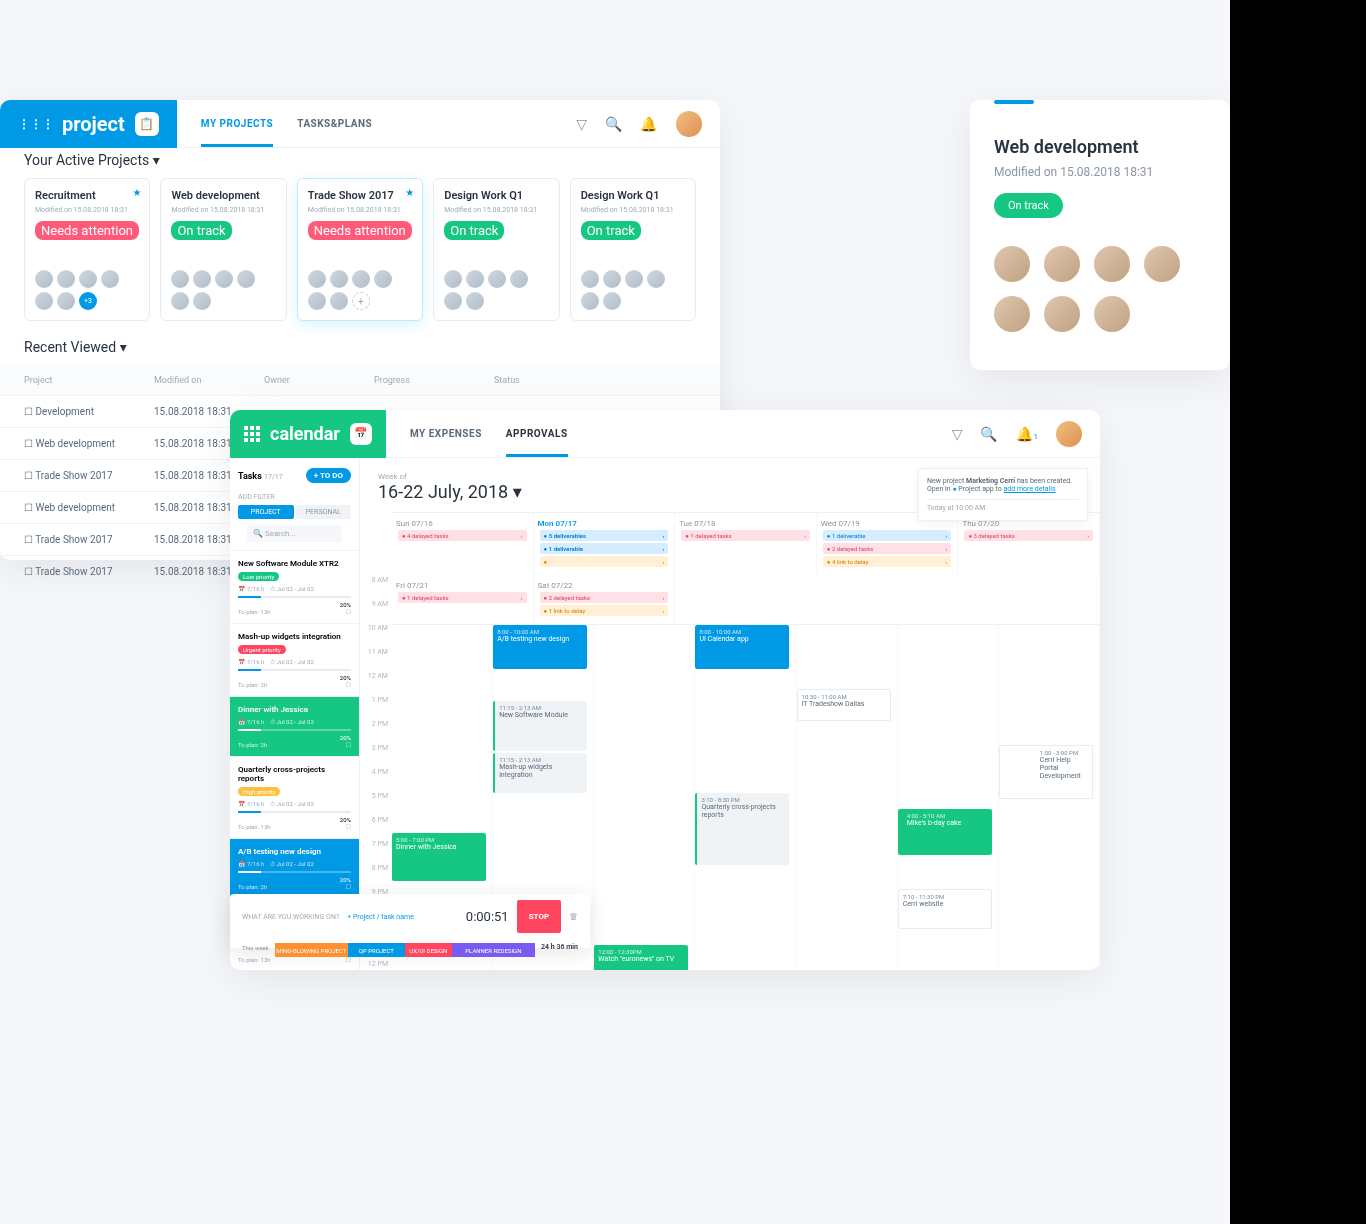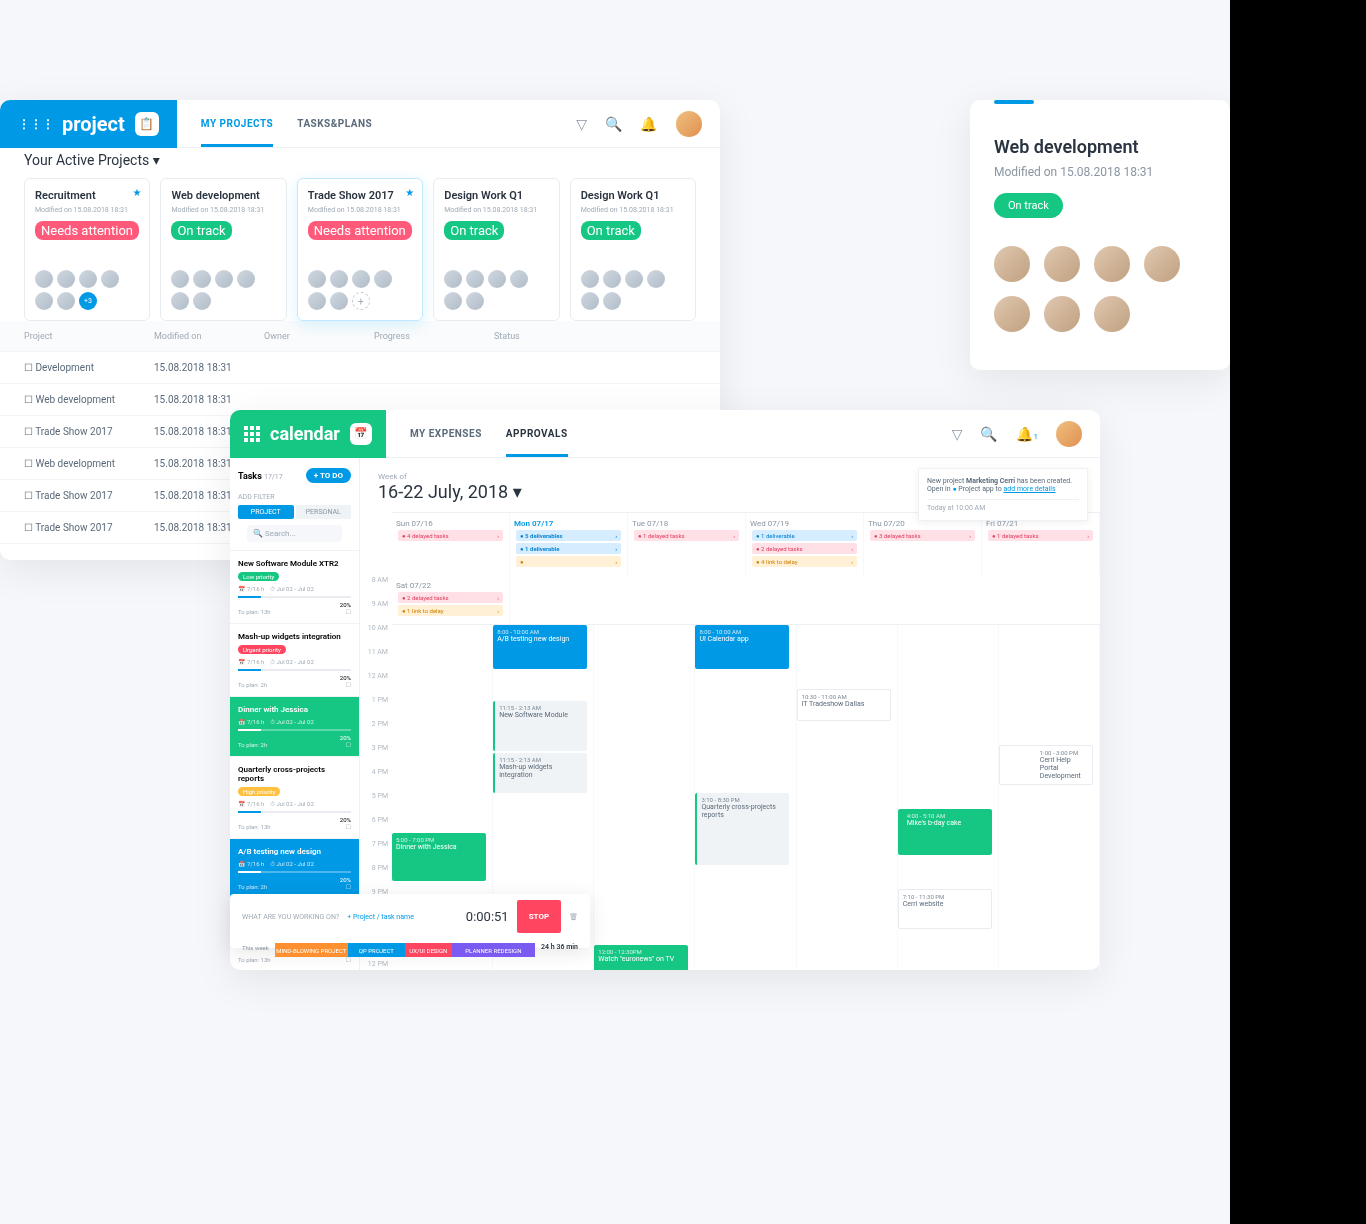--- a/index.html
+++ b/index.html
@@ -88,21 +88,21 @@
 
 .cal-main{flex:1;position:relative;overflow:hidden}
 .cal-header{display:flex;justify-content:space-between;align-items:flex-end;padding:14px 18px 10px}
 .cal-title-sm{font-size:8px;color:#a0aab5}
 .cal-title{font-size:18px;font-weight:400;color:#2a3440}
 .view-ctrl{display:flex;align-items:center;gap:10px;font-size:8px;color:#8a96a3}
 .nav-arrows{display:flex}
 .nav-arrows span{width:20px;height:20px;border:1px solid #e8ecf0;display:flex;align-items:center;justify-content:center;cursor:pointer;font-size:10px}
 
 .cal-grid{position:relative;height:440px;margin-left:32px}
-.day-cols{display:grid;grid-template-columns:repeat(6,1fr);border-top:1px solid #eef1f4}
+.day-cols{display:grid;grid-template-columns:repeat(5,1fr);border-top:1px solid #eef1f4}
 .day-head{font-size:8px;color:#8a96a3;padding:6px 4px;border-right:1px solid #f6f8fa}
 .day-head.active{color:#0099e5;font-weight:600}
 .allday{display:flex;flex-direction:column;gap:2px;padding:2px}
 .allday-pill{font-size:6px;padding:2px 4px;border-radius:2px;display:flex;justify-content:space-between}
 .pill-blue{background:#d6ecff;color:#0080d0}
 .pill-red{background:#ffe0e6;color:#e04060}
 .pill-orange{background:#fff0d6;color:#d08000}
 
 .hours{position:absolute;left:-32px;top:64px;width:32px}
 .hour{height:24px;font-size:7px;color:#b0b8c0;text-align:right;padding-right:4px}
@@ -193,20 +193,21 @@
         </div></div>
       <div class="card"><h4>Design Work Q1</h4><div class="meta">Modified on 15.08.2018 18:31</div><span class="badge green">On track</span><div class="card-avatars">
           <div class="av"></div>
           <div class="av"></div>
           <div class="av"></div>
           <div class="av"></div>
           <div class="av"></div>
           <div class="av"></div>
         </div></div>
     </div>
+  <div class="section-title" style="margin-top:14px"><span>Recent Viewed</span> ▾</div>
   <div class="recent-row head">
     <div class="c1">Project</div>
       <div class="c2">Modified on</div>
       <div class="c3">Owner</div>
       <div class="c4">Progress</div>
       <div>Status</div>
   </div>
   <div id="recent-rows">
       <div class="recent-row">
         <div class="c1">☐ Development</div>
@@ -422,21 +423,21 @@
             <div class="grid-col"></div>
             <div class="grid-col"></div>
         <div class="event ev-blue" style="left: 14.2857%; width: 13.2857%; top: 0px; height: 44px;"><span class="etime">8:00 - 10:00 AM</span>A/B testing new design</div>
             <div class="event ev-blue" style="left: 42.8571%; width: 13.2857%; top: 0px; height: 44px;"><span class="etime">8:00 - 10:00 AM</span>UI Calendar app</div>
             <div class="event ev-gray" style="left: 14.2857%; width: 13.2857%; top: 76px; height: 50px;"><span class="etime">11:15 - 2:13 AM</span>New Software Module</div>
             <div class="event ev-gray" style="left: 14.2857%; width: 13.2857%; top: 128px; height: 40px;"><span class="etime">11:15 - 2:13 AM</span>Mash-up widgets integration</div>
             <div class="event ev-white" style="left: 57.1429%; width: 13.2857%; top: 64px; height: 32px;"><span class="etime">10:30 - 11:00 AM</span>IT Tradeshow Dallas</div>
             <div class="event ev-gray" style="left: 42.8571%; width: 13.2857%; top: 168px; height: 72px;"><span class="etime">3:10 - 8:30 PM</span>Quarterly cross-projects reports</div>
             <div class="event ev-green" style="left: 0%; width: 13.2857%; top: 208px; height: 48px;"><span class="etime">5:00 - 7:00 PM</span>Dinner with Jessica</div>
             <div class="event ev-green" style="left: 71.4286%; width: 13.2857%; top: 184px; height: 46px; padding-left: 9px;"><span class="etime">4:00 - 5:10 AM</span>Mike's b-day cake</div>
-            <div class="event ev-white" style="left: 85.7143%; width: 13.2857%; top: 120px; height: 40px; padding-left: 40px;"><span class="etime">1:00 - 3:00 PM</span>Cerri Help Portal Development</div>
+            <div class="event ev-white" style="left: 85.7143%; width: 13.2857%; top: 120px; height: 54px; padding-left: 40px;"><span class="etime">1:00 - 3:00 PM</span>Cerri Help Portal Development</div>
             <div class="event ev-white" style="left: 71.4286%; width: 13.2857%; top: 264px; height: 40px;"><span class="etime">7:10 - 11:30 PM</span>Cerri website</div>
             <div class="event ev-blue" style="left: 0%; width: 13.2857%; top: 288px; height: 42px;"><span class="etime">9:00 - 11:00 AM</span>UX Calendar app</div>
             <div class="event ev-green" style="left: 28.5714%; width: 13.2857%; top: 320px; height: 30px;"><span class="etime">12:00 - 12:30PM</span>Watch "euronews" on TV</div>
           </div>
       </div>
     </div>
   </div>
 </div>
 
 <div class="timer">

